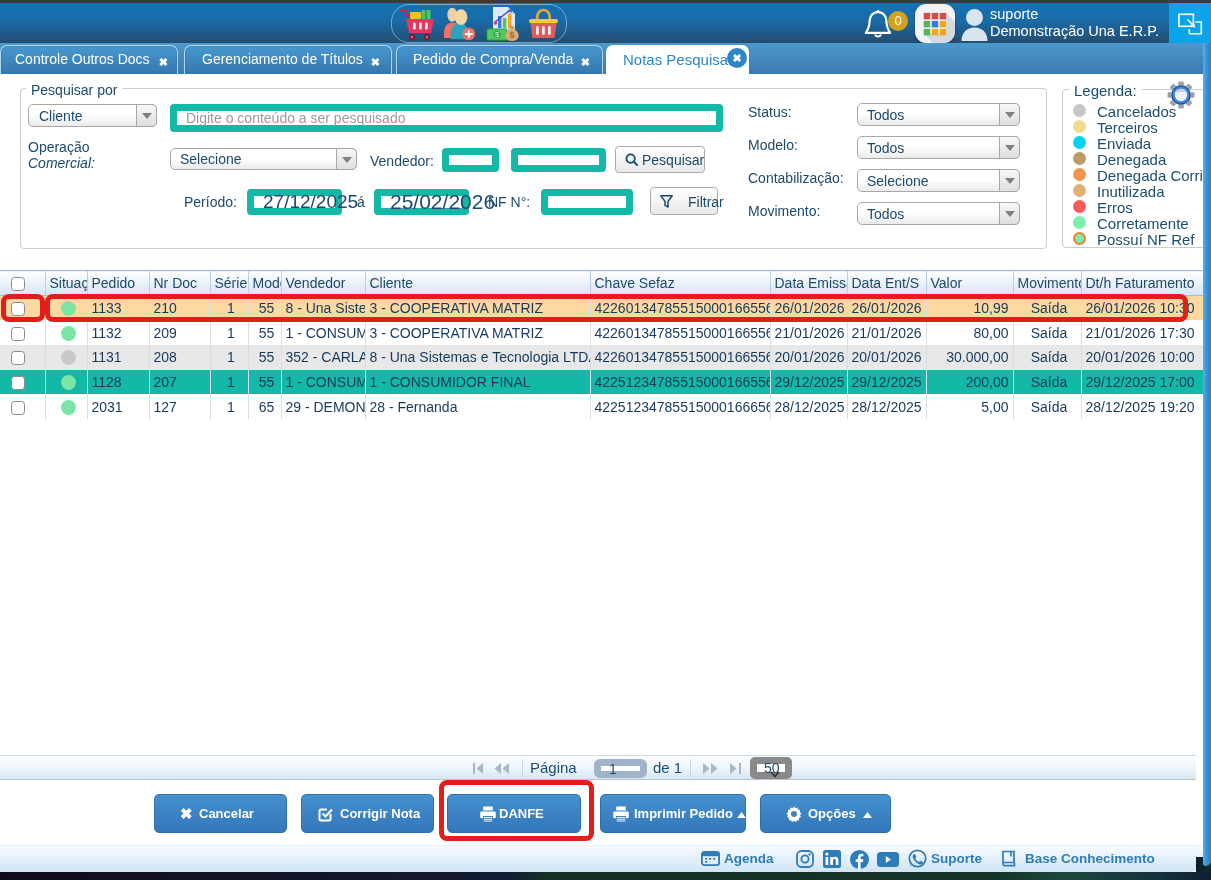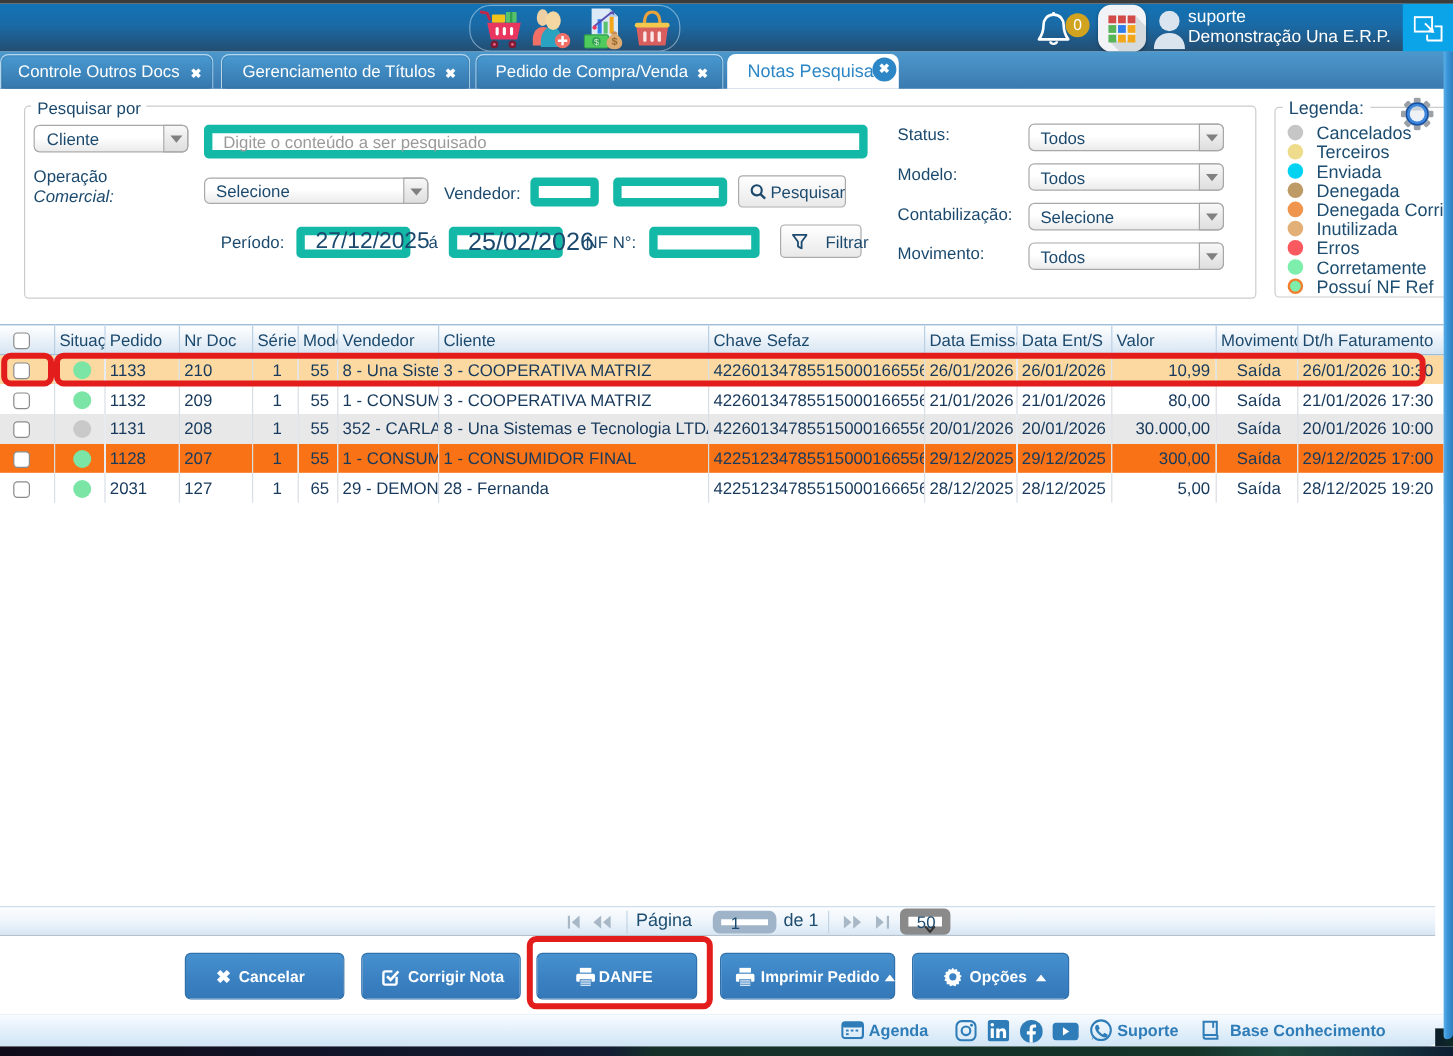--- a/index.html
+++ b/index.html
@@ -40,21 +40,21 @@
 .lrow { position:absolute; left:1073px; font-size:15px; color:#1d4d70; white-space:nowrap; height:16px; }
 .ldot { position:absolute; left:0px; top:1px; width:13px; height:13px; border-radius:50%; }
 .ltx { position:absolute; left:24px; top:0px; }
 
 
 #grid { position:absolute; left:0px; top:270px; width:1203px; }
 table { border-collapse:collapse; table-layout:fixed; width:1203px; }
 th { background:linear-gradient(#ffffff,#d5e4f2); color:#1c4a6e; font-weight:normal; font-size:14px; border-left:1px solid #b9cfe4; border-top:1px solid #9fbcd8; border-bottom:1px solid #9fbcd8; height:25px; text-align:left; padding:0 0 0 4px; overflow:hidden; white-space:nowrap; }
 th:first-child { border-left:none; }
 td { color:#17395c; font-size:14px; height:24.7px; padding:0 0 0 4px; overflow:hidden; white-space:nowrap; border-right:1px solid #d9dee4; }
-tr.alt td { background:#f97316; }
+tr.alt td { background:#14b8a6; }
 tr.gray td { background:#e8e8e8; }
 tr.hl td { background:#fbd9a1; }
 .dot { display:inline-block; width:15px; height:15px; border-radius:50%; background:#7be5a5; vertical-align:-3px; margin-left:11px; }
 .dotg { background:#c9c9c9; }
 .cbx { display:inline-block; width:14px; height:14px; background:#fff; border:1.5px solid #8a8a8a; border-radius:3.5px; vertical-align:-3px; }
 td .cbx, th .cbx { margin-left:11px; }
 
 
 .redbox { position:absolute; border:5px solid #e31c1c; border-radius:8px; z-index:50; }
 
@@ -377,21 +377,21 @@
             <td><span class="dot"></span></td>
             <td>1128</td>
             <td>207</td>
             <td style="text-align:center">1</td>
             <td style="text-align:center">55</td>
             <td>1 - CONSUMID</td>
             <td>1 - CONSUMIDOR FINAL</td>
             <td>42251234785515000166556500101327</td>
             <td>29/12/2025</td>
             <td>29/12/2025</td>
-            <td style="text-align:right;padding-right:4px;">300,00</td>
+            <td style="text-align:right;padding-right:4px;">200,00</td>
             <td style="text-align:center">Saída</td>
             <td>29/12/2025 17:00</td>
       </tr>
       <tr>
         <td style="padding-left:0;"><span class="cbx"></span></td>
             <td><span class="dot"></span></td>
             <td>2031</td>
             <td>127</td>
             <td style="text-align:center">1</td>
             <td style="text-align:center">65</td>

